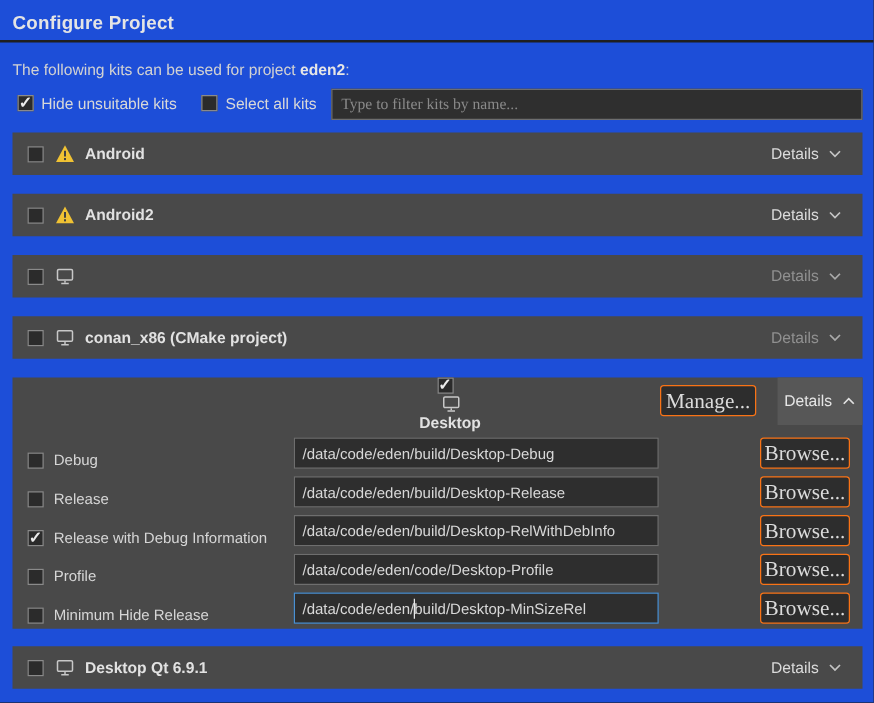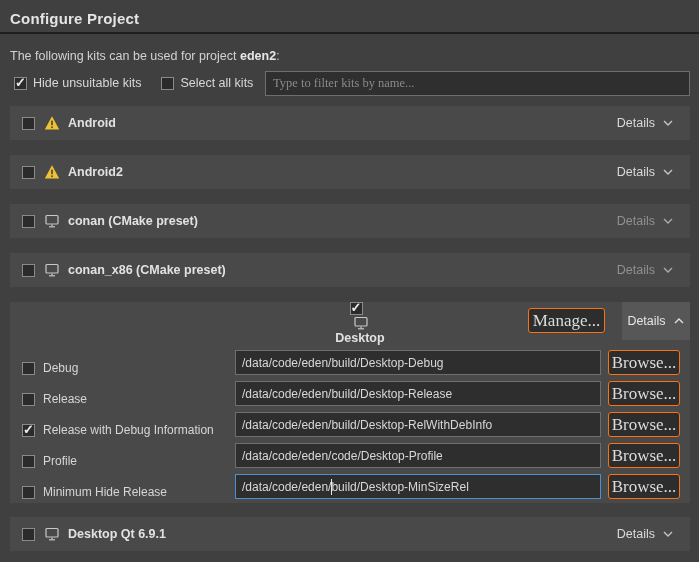--- a/index.html
+++ b/index.html
@@ -1,19 +1,19 @@
 <!DOCTYPE html>
 <html><head>
 <meta charset="utf-8">
 <style>
   * { margin:0; padding:0; box-sizing:border-box; }
   html,body { background:#202020; }
   #screen {
     position:relative; width:699px; height:562px;
-    background:#404040; overflow:hidden;
+    background:#1d4ed8; overflow:hidden;
     font-family:"Liberation Sans", sans-serif;
     color:#d6d6d6; font-size:12.5px;
   }
   .page-title {
     position:absolute; top:10px; left:10px;
     font-size:15px; font-weight:bold; color:#e4e4e4; letter-spacing:.2px;
   }
   .title-sep { position:absolute; top:32px; left:0; width:699px; height:2px; background:#1f1f1f; }
   .intro { position:absolute; top:49px; left:10px; color:#d2d2d2; }
   .intro b { color:#e6e6e6; }
@@ -22,21 +22,21 @@
   .checkbox {
     position:relative; display:inline-block; width:13px; height:13px;
     background:#2b2b2b; border:1px solid #8a8a8a; flex:0 0 13px;
   }
   .checkbox[data-checked="true"]::after {
     content:"✓"; position:absolute; left:0px; top:-3px;
     color:#ececec; font-size:13px; font-weight:bold;
   }
 
   
-  .filter-bar { position:absolute; top:76px; left:14px; display:flex; align-items:center; gap:6px; }
+  .filter-bar { position:absolute; top:76px; left:14px; display:flex; align-items:flex-start; gap:6px; }
   .filter-bar .lbl { margin-right:14px; color:#d8d8d8; }
   .filter-input {
     position:absolute; top:71px; left:265px; width:425px; height:25px;
     background:#2f2f2f; border:1px solid #6e6e6e; color:#d8d8d8;
     font-family:Liberation Serif, serif; font-size:12.5px; padding:0 7px; outline:none;
   }
   .filter-input::placeholder { color:#8a8a8a; }
 
   
   .kit-row {
@@ -66,21 +66,21 @@
   }
   .manage-btn { position:absolute; left:518px; top:6px; width:77px; height:25px; }
   .details-toggle {
     position:absolute; right:0; top:0; width:68px; height:38px;
     background:#575757; display:flex; align-items:center; justify-content:center; gap:7px;
     color:#e6e6e6;
   }
   .config-row { position:absolute; left:0; width:680px; height:25px; display:flex; align-items:flex-end; padding-left:12px; }
   .config-label { margin-left:8px; color:#d6d6d6; font-size:12px; }
   .path-input {
-    position:absolute; left:225px; top:0; width:366px; height:25px;
+    position:absolute; left:225px; top:0; width:292px; height:25px;
     background:#2e2e2e; border:1px solid #6e6e6e; color:#d8d8d8;
     font-size:12px; display:flex; align-items:center; padding:0 6px;
   }
   .path-input.focused { border:1px solid #4a90d2; }
   .caret { position:absolute; left:95px; top:4px; width:1px; height:16px; background:#e8e8e8; }
   .browse-btn { position:absolute; left:598px; top:0; width:72px; height:25px; }
 
   svg { display:block; }
 </style>
 </head>
@@ -143,41 +143,40 @@
 
   <div class="kit-row" style="top:204px">
     <span class="checkbox" data-checked="false"></span>
     <span class="kit-icon">
       <svg width="16" height="16" viewBox="0 0 16 16" fill="none" stroke="#c8c8c8" stroke-width="1.2">
           <rect x="2" y="2.5" width="12" height="8.5" rx="1"></rect>
           <path d="M8 11.5 V13.2"></path>
           <path d="M5 13.8 H11"></path>
         </svg>
     </span>
-    <span class="kit-name">conan (CMake preset)</span>
     <span class="details-btn dim">
       <span>Details</span>
       <span class="chev">
           <svg width="12" height="8" viewBox="0 0 12 8">
             <path d="M2 2 L6 6 L10 2" stroke="#aaaaaa" stroke-width="1.4" fill="none"></path>
           </svg>
         </span>
     </span>
   </div>
 
   <div class="kit-row" style="top:253px">
     <span class="checkbox" data-checked="false"></span>
     <span class="kit-icon">
       <svg width="16" height="16" viewBox="0 0 16 16" fill="none" stroke="#c8c8c8" stroke-width="1.2">
           <rect x="2" y="2.5" width="12" height="8.5" rx="1"></rect>
           <path d="M8 11.5 V13.2"></path>
           <path d="M5 13.8 H11"></path>
         </svg>
     </span>
-    <span class="kit-name">conan_x86 (CMake preset)</span>
+    <span class="kit-name">conan_x86 (CMake project)</span>
     <span class="details-btn dim">
       <span>Details</span>
       <span class="chev">
           <svg width="12" height="8" viewBox="0 0 12 8">
             <path d="M2 2 L6 6 L10 2" stroke="#aaaaaa" stroke-width="1.4" fill="none"></path>
           </svg>
         </span>
     </span>
   </div>
 

